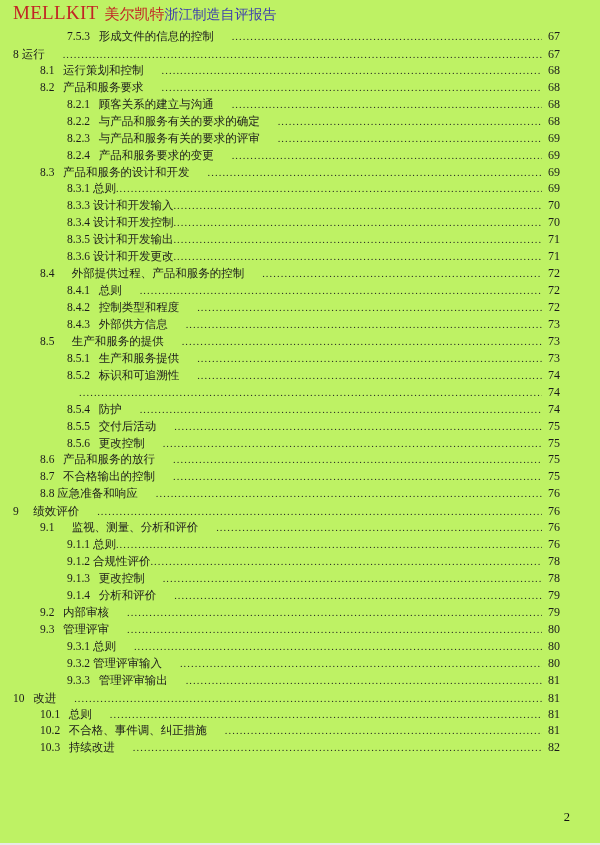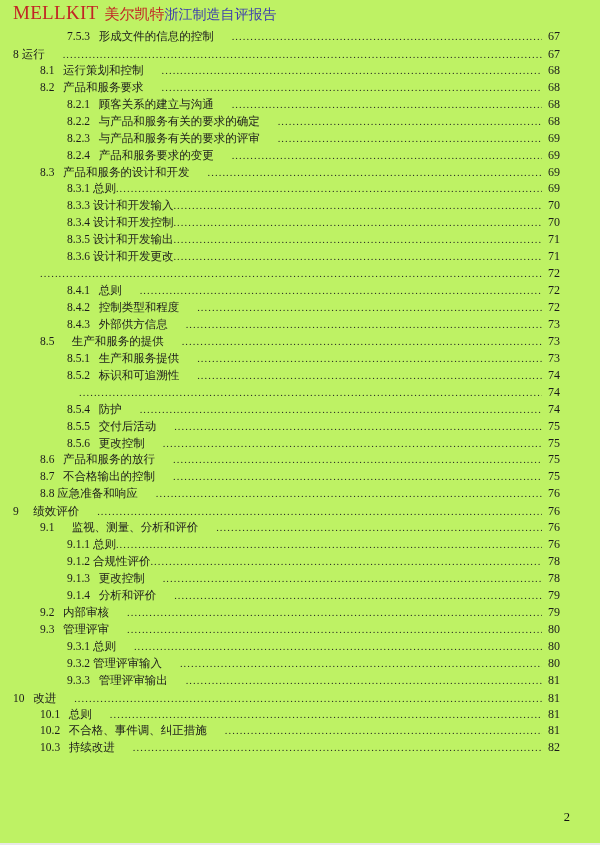--- a/index.html
+++ b/index.html
@@ -103,20 +103,21 @@
       <span class="t">8.3.5 设计和开发输出</span>
       <span class="leader"></span>
       <span class="pg">71</span>
     </div>
       <div class="row l2">
       <span class="t">8.3.6 设计和开发更改</span>
       <span class="leader"></span>
       <span class="pg">71</span>
     </div>
       <div class="row l1 gap">
+      <span class="t">8.4      外部提供过程、产品和服务的控制</span>
       <span class="leader"></span>
       <span class="pg">72</span>
     </div>
       <div class="row l2 gap">
       <span class="t">8.4.1   总则</span>
       <span class="leader"></span>
       <span class="pg">72</span>
     </div>
       <div class="row l2 gap">
       <span class="t">8.4.2   控制类型和程度</span>

